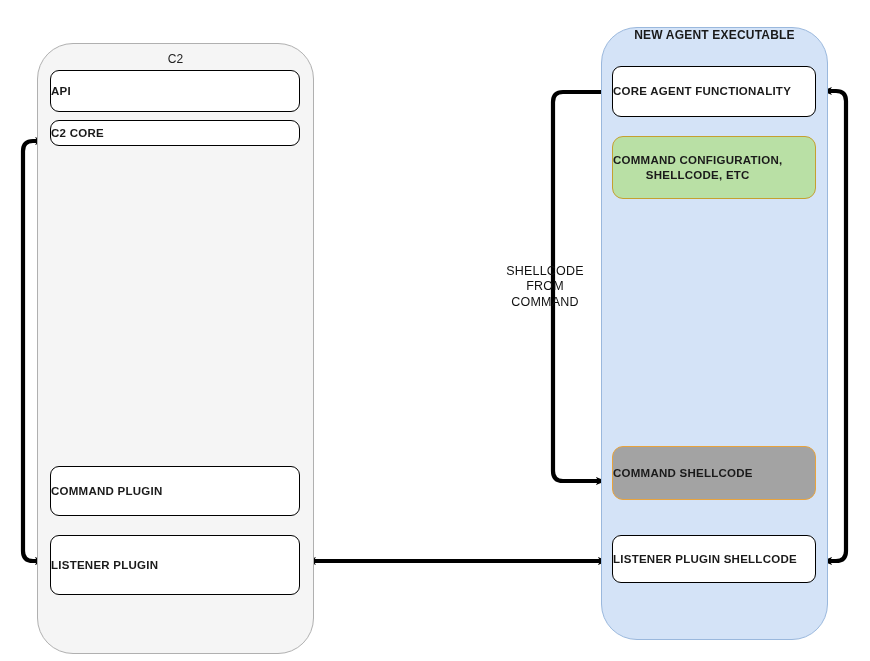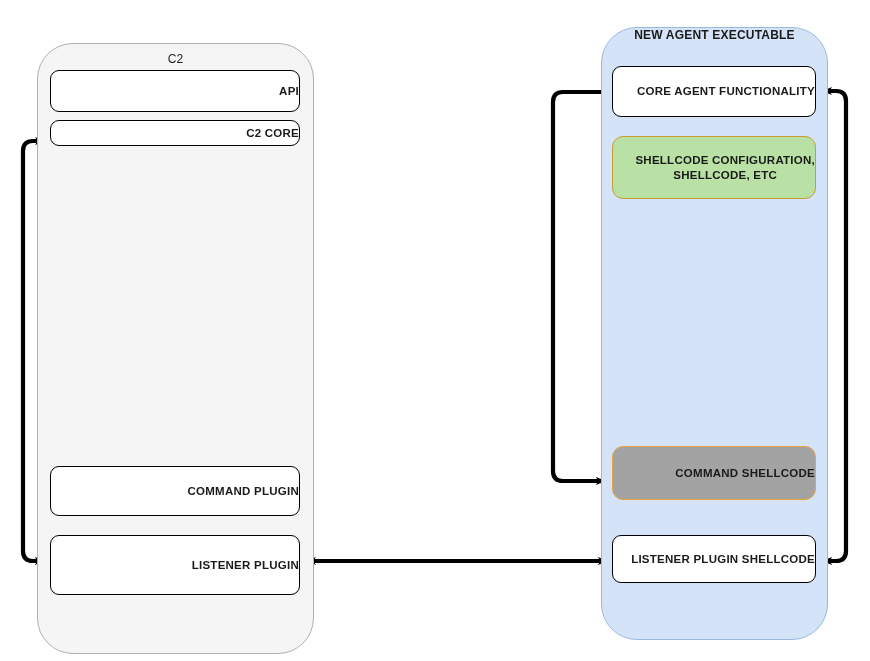--- a/index.html
+++ b/index.html
@@ -25,21 +25,21 @@
     left: 0; top: 0;
     width: 870px;
     height: 661px;
     pointer-events: none;
   }
   .node {
     position: absolute;
     box-sizing: border-box;
     display: flex;
     align-items: center;
-    justify-content: flex-end;
+    justify-content: flex-start;
     text-align: center;
     line-height: 1.25;
   }
 
   
   .container-c2 {
     left: 37px; top: 27px;
     width: 277px; height: 611px;
     background: #f5f5f5;
     border: 1px solid #b0b0b0;
@@ -158,27 +158,32 @@
   <div class="node container-agent">
     <span class="container-title">NEW AGENT EXECUTABLE</span>
   </div>
 
   <div class="node box box-coreagent">
     <span>CORE AGENT FUNCTIONALITY</span>
   </div>
 
   <div class="node box box-formated">
     <span>
-      <span>SHELLCODE CONFIGURATION,</span><br>
+      <span>COMMAND CONFIGURATION,</span><br>
       <span>SHELLCODE, ETC</span>
     </span>
   </div>
 
   <div class="node box box-cmdshell">
     <span>COMMAND SHELLCODE</span>
   </div>
 
   <div class="node box box-lsnshell">
     <span>LISTENER PLUGIN SHELLCODE</span>
   </div>
 
+  <div class="node edge-label">
+    <span>SHELLCODE</span>
+    <span>FROM</span>
+    <span>COMMAND</span>
+  </div>
 
 </div>
 
 </body></html>

